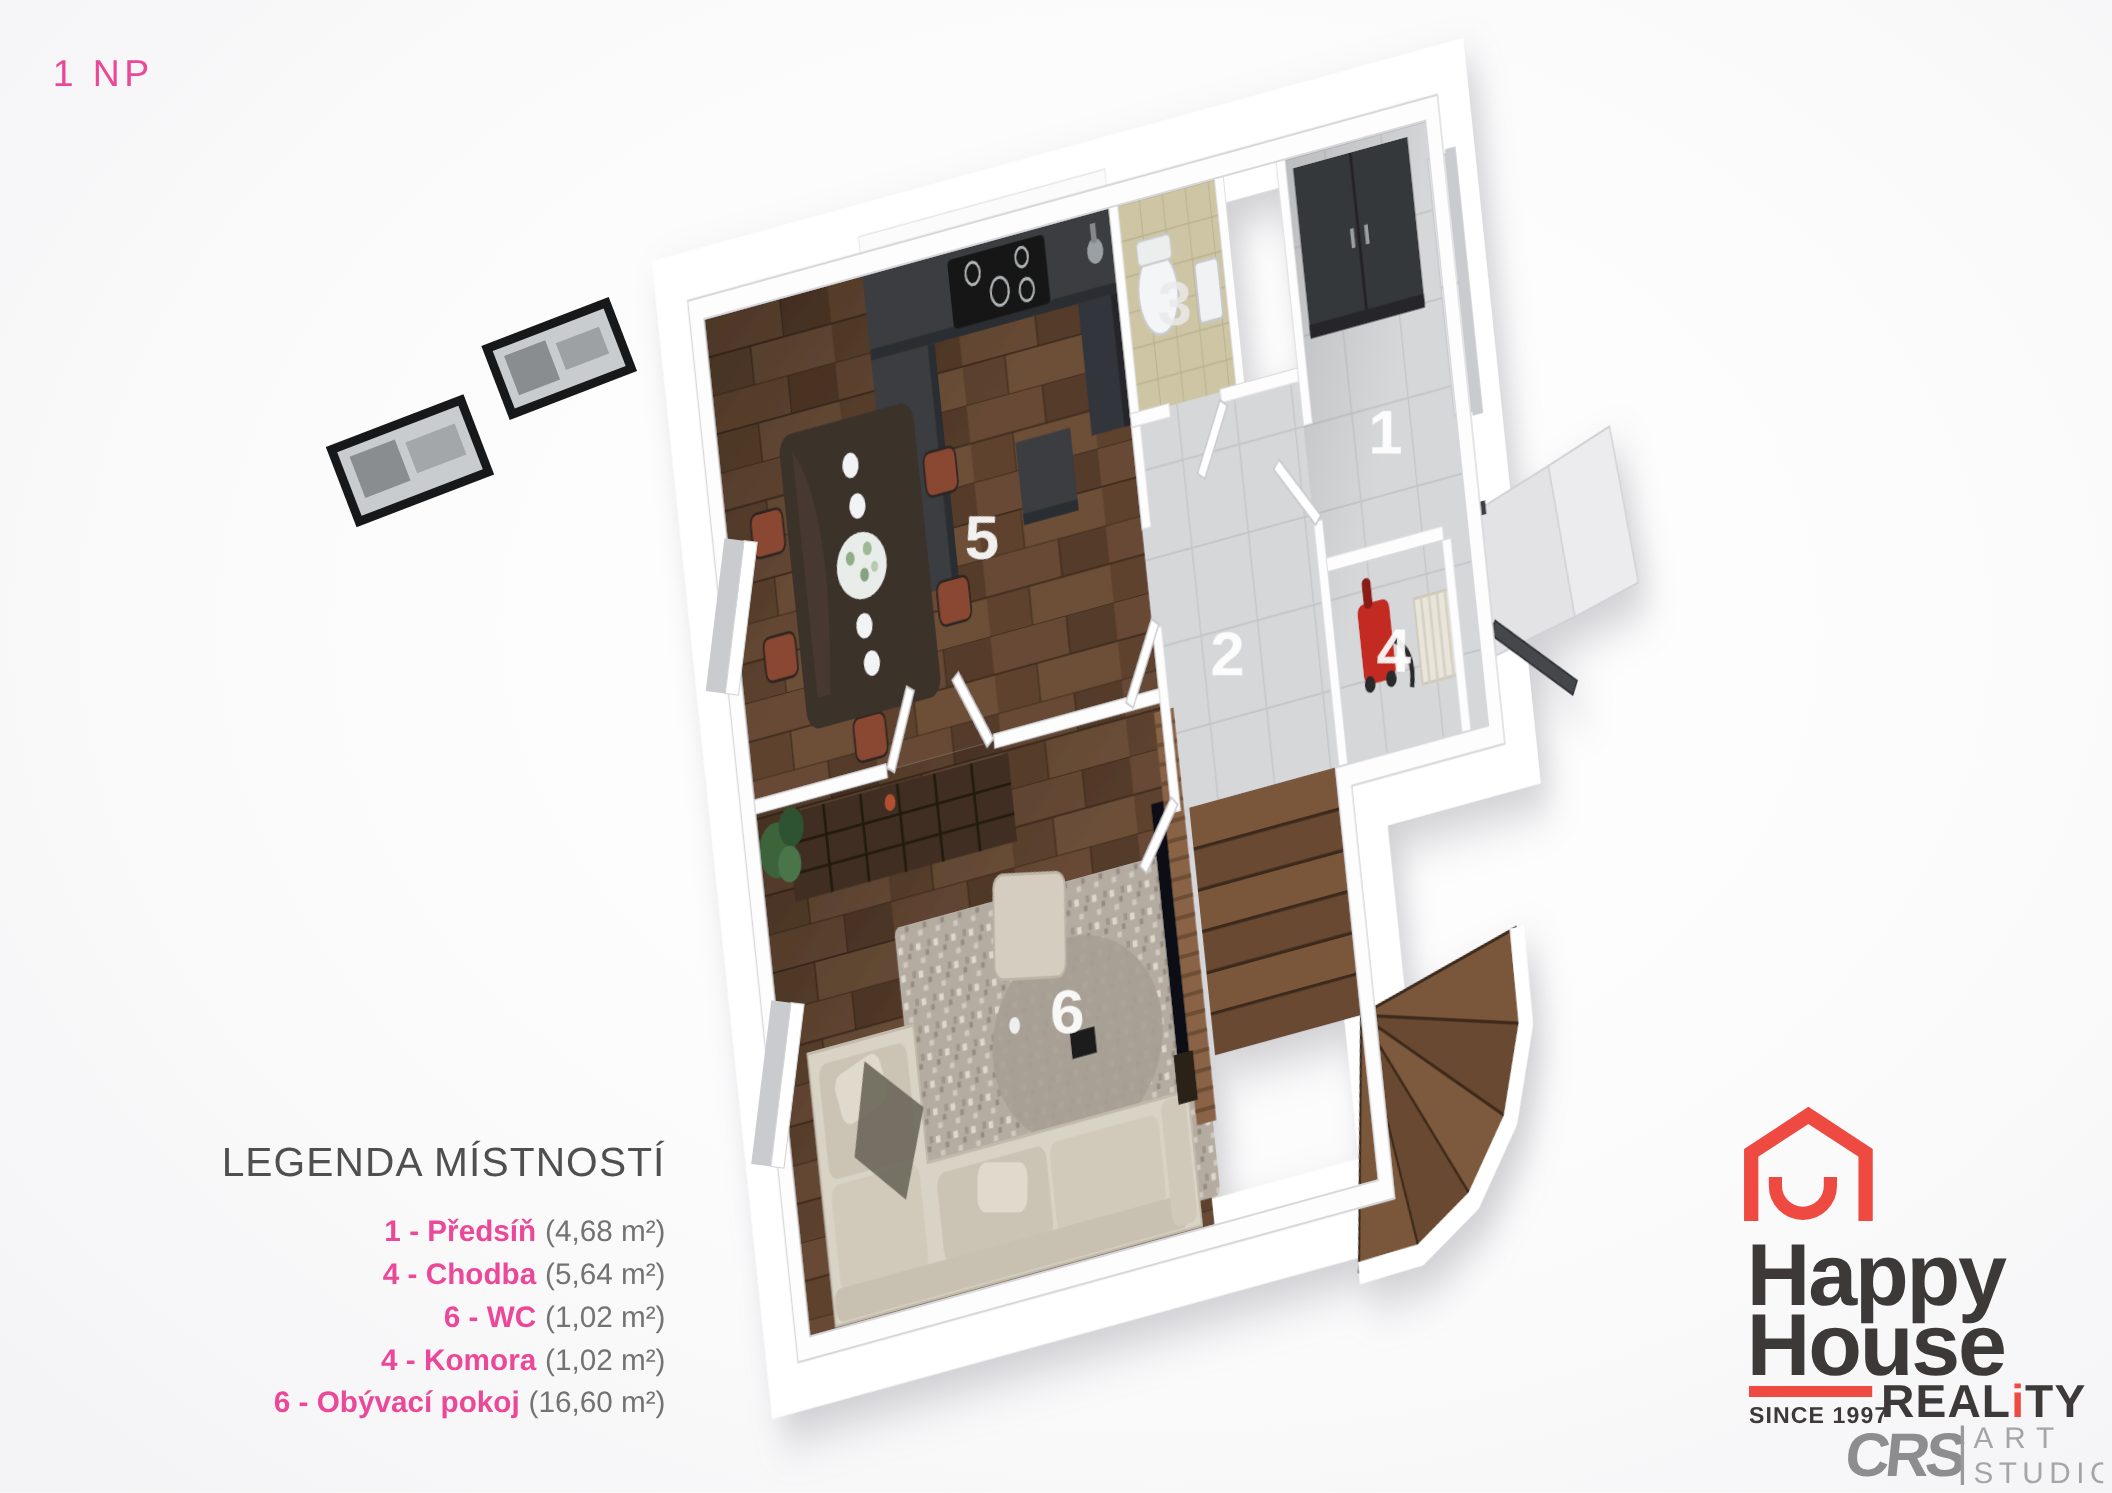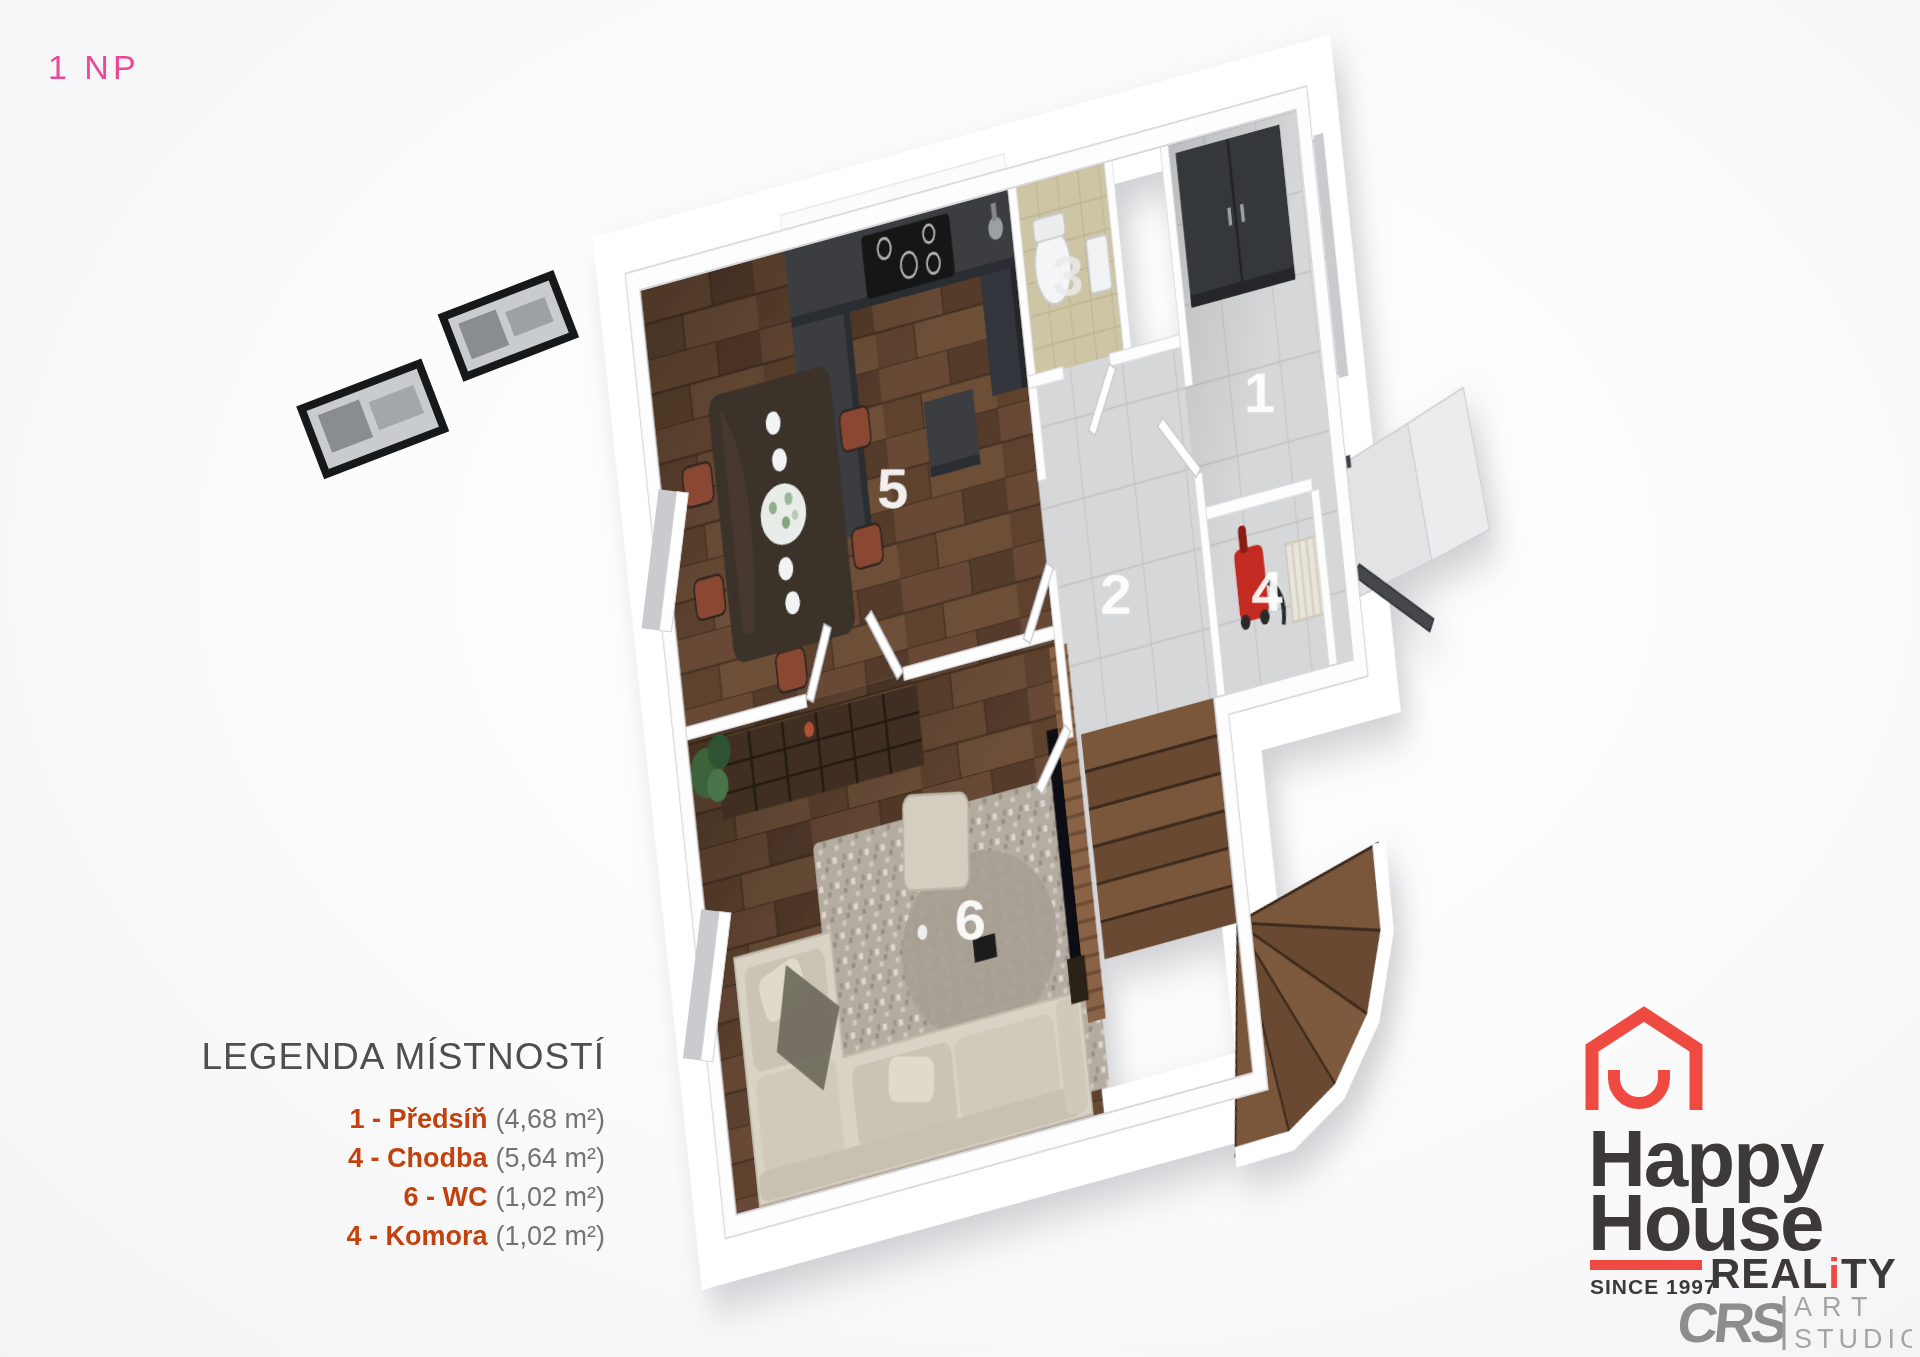--- a/index.html
+++ b/index.html
@@ -14,21 +14,21 @@
     position:absolute;left:48px;top:48px;
     font-size:34px;color:#ec4899;letter-spacing:4px;font-weight:400;
   }
   .plan-svg{position:absolute;left:0;top:0;}
   .legend{position:absolute;left:45px;top:1036px;width:560px;text-align:right;}
   .legend-title{
     font-size:37px;color:#4f4f4f;letter-spacing:1px;font-weight:400;
   }
   .legend-rows{margin-top:22px;margin-left:14px;}
   .legend-row{font-size:27px;line-height:39px;white-space:nowrap;}
-  .legend-row .rm{font-weight:bold;color:#c2410c;margin-left:40px;}
+  .legend-row .rm{font-weight:bold;color:#ec4899;margin-left:40px;}
   .legend-row .ar{font-weight:400;color:#737373;margin-left:8px;}
   .logo{position:absolute;left:1572px;top:998px;width:340px;height:356px;}
 </style>
 </head>
 <body>
 
 <div class="stage">
 
   <div class="floor-label">1 NP</div>
 
@@ -321,20 +321,23 @@
       </div>
       <div class="legend-row">
         <span class="rm">4 - Chodba</span><span class="ar">(5,64 m²)</span>
       </div>
       <div class="legend-row">
         <span class="rm">6 - WC</span><span class="ar">(1,02 m²)</span>
       </div>
       <div class="legend-row">
         <span class="rm">4 - Komora</span><span class="ar">(1,02 m²)</span>
       </div>
+      <div class="legend-row">
+        <span class="rm">6 - Obývací pokoj</span><span class="ar">(16,60 m²)</span>
+      </div>
     </div>
 
   </div>
 
   <svg class="logo" width="340" height="356" viewBox="0 0 340 356">
 
     <g>
       <path d="M 20 112 L 20 50 L 72 16 L 124 50 L 124 112" fill="none" stroke="#ef4a42" stroke-width="13" stroke-linejoin="miter"></path>
       <path d="M 42 72 L 42 80 A 25 25 0 0 0 92 80 L 92 72" fill="none" stroke="#ef4a42" stroke-width="12"></path>
     </g>

